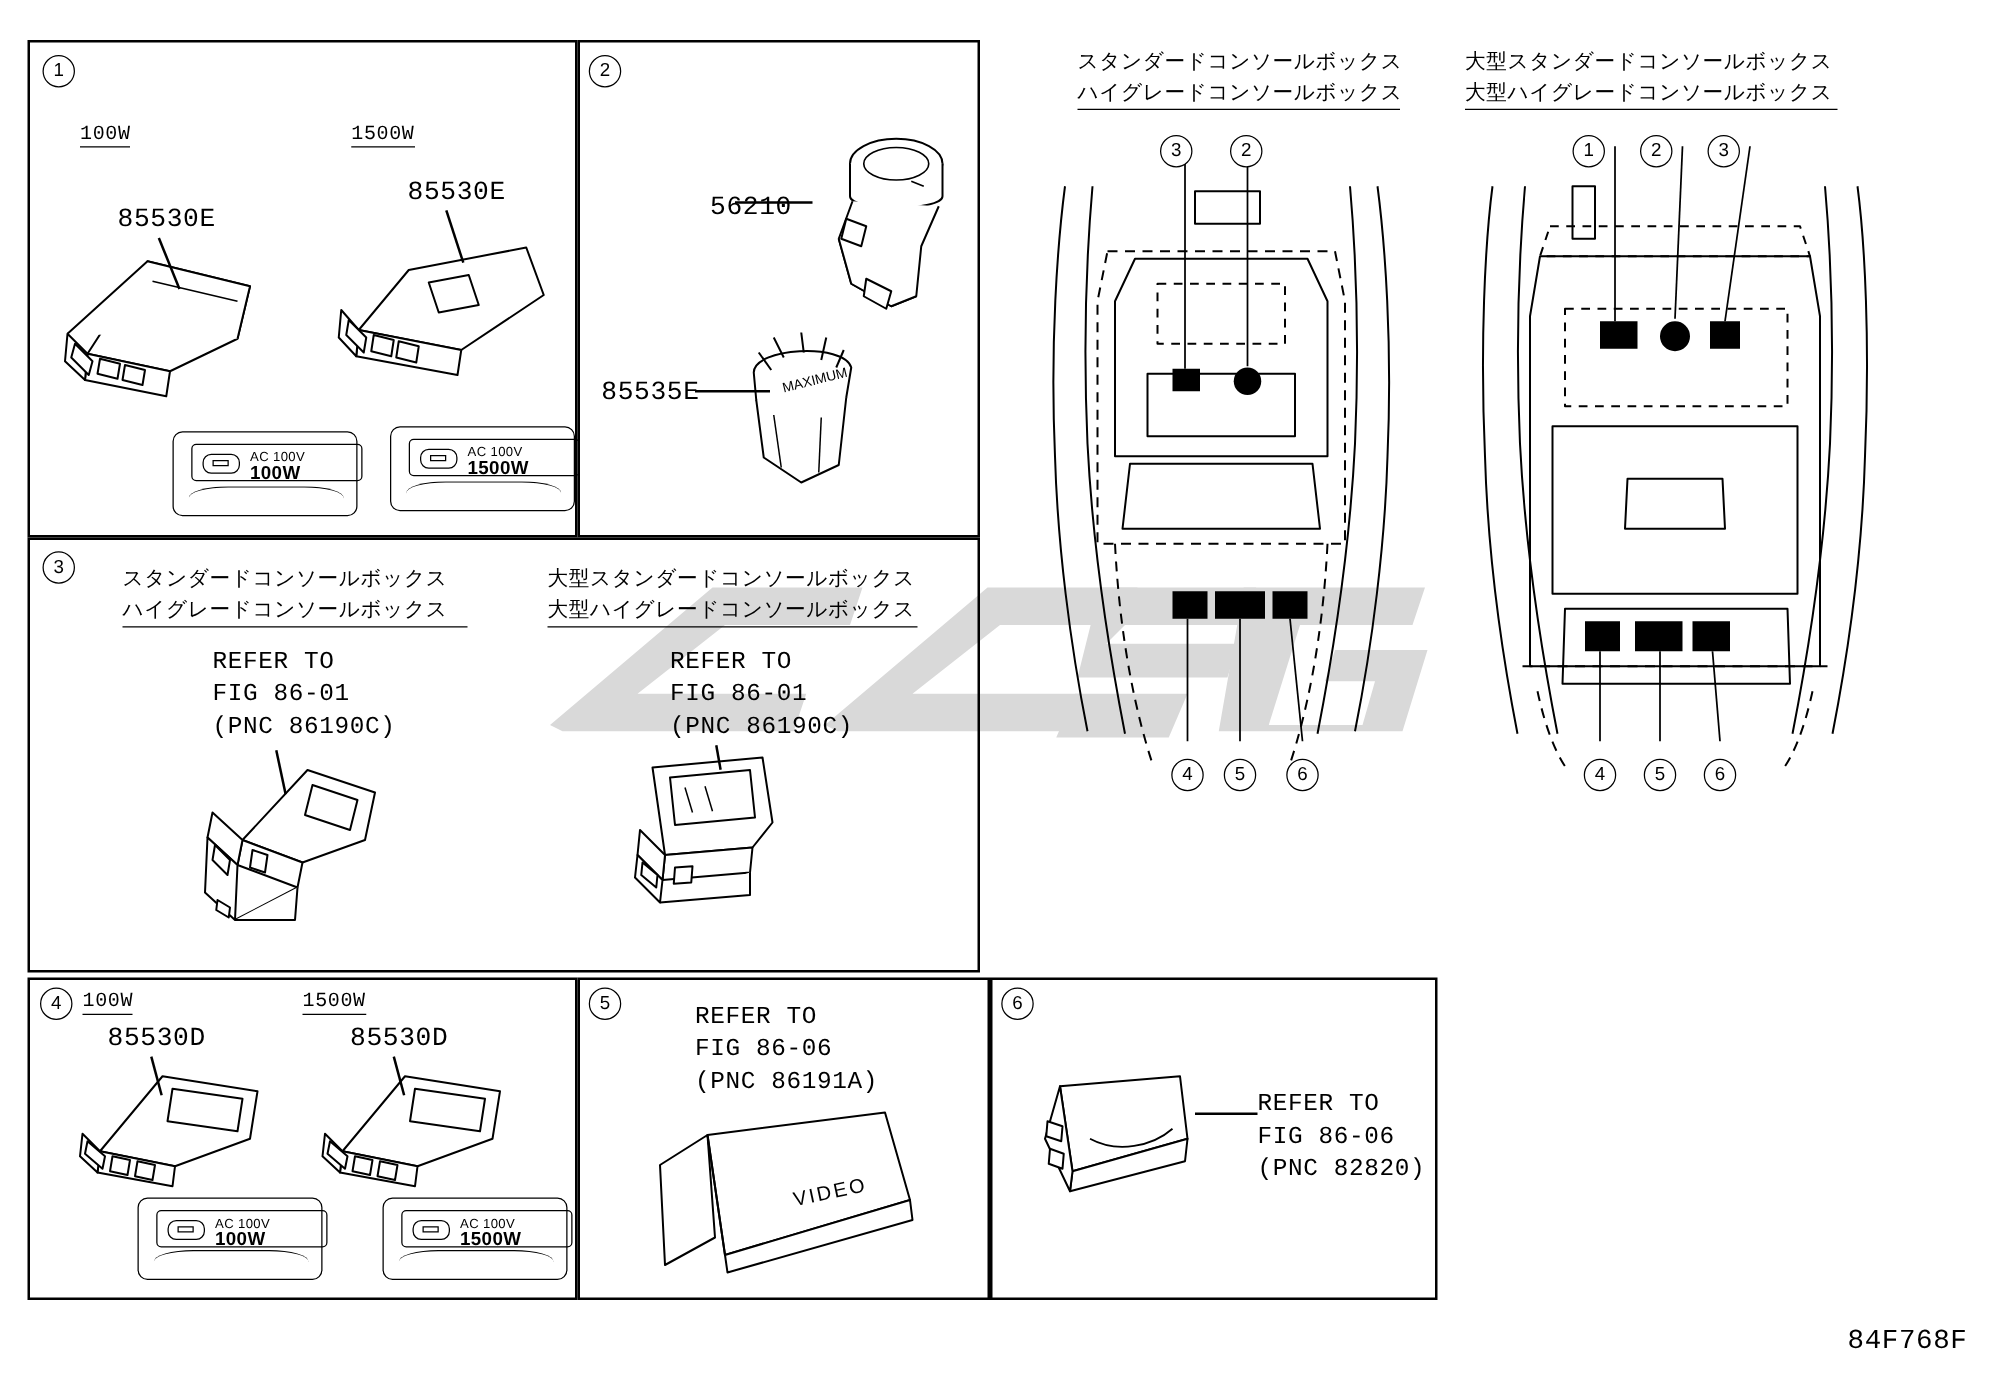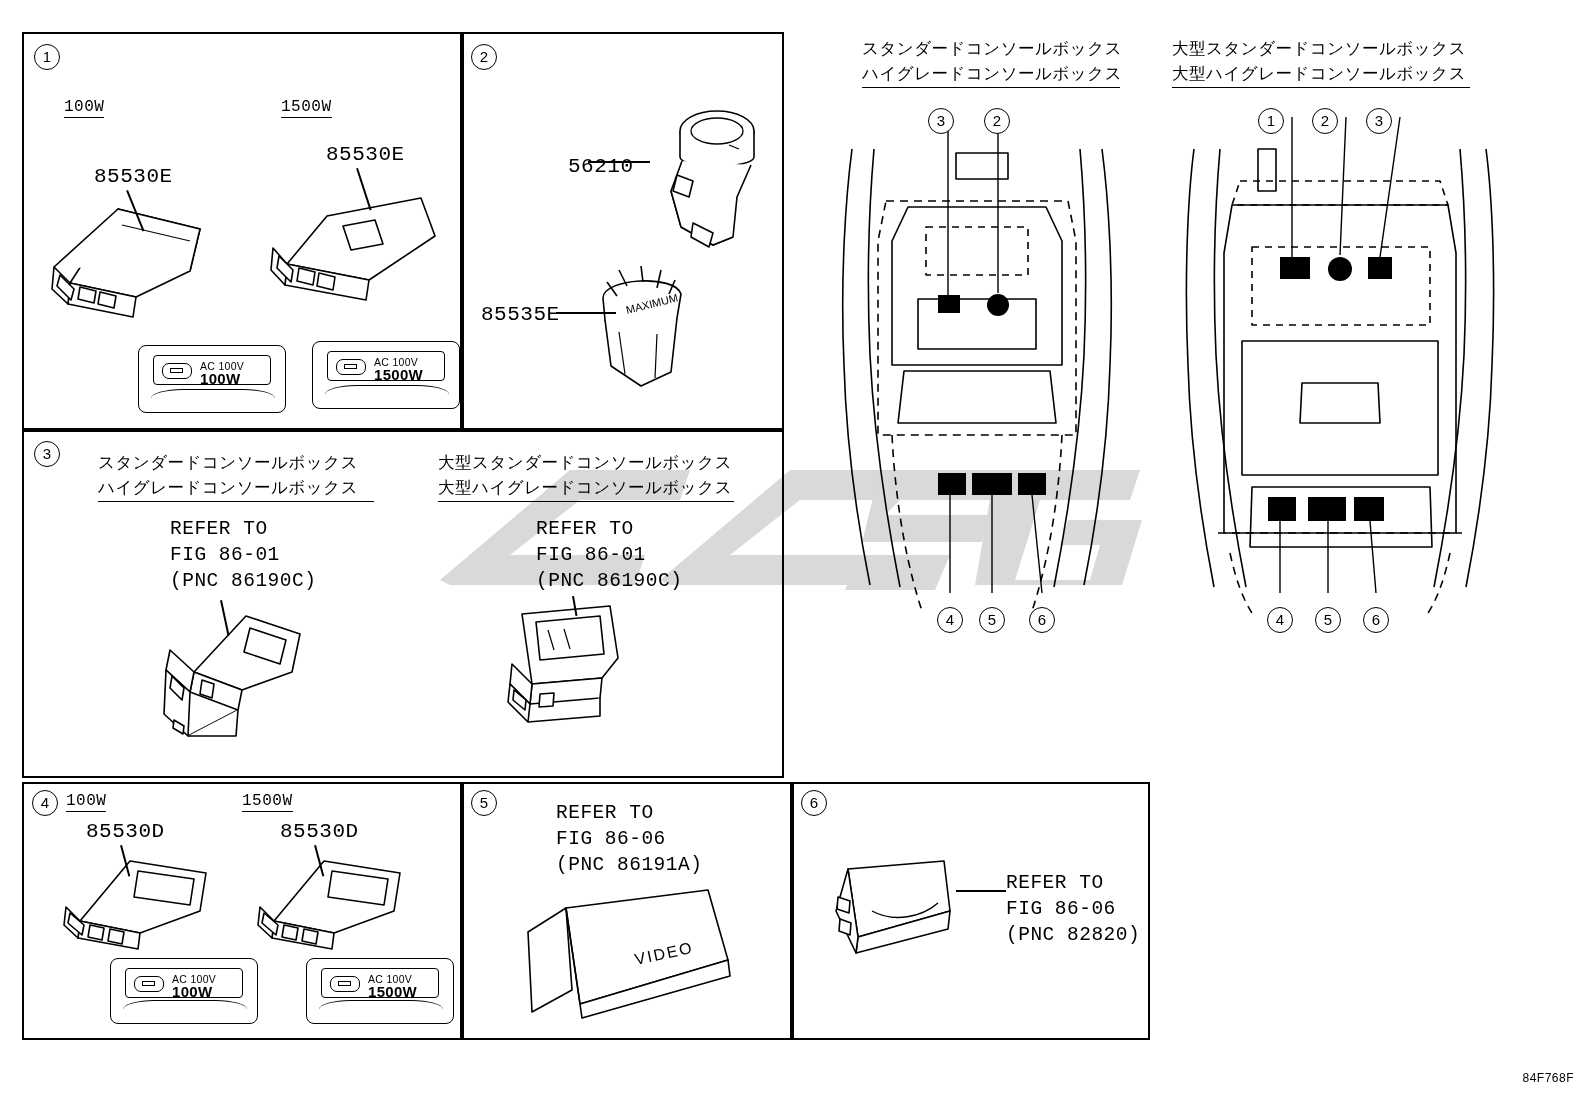--- a/index.html
+++ b/index.html
@@ -82,21 +82,21 @@
   .acbox {
     position: absolute;
     border: 1.6px solid #000;
     border-radius: 8px;
     box-sizing: border-box;
     background: #fff;
   }
   .acbox .inner {
     position: absolute;
     left: 14px; top: 9px;
-    width: 118px; height: 30px;
+    width: 137px; height: 30px;
     border: 1.4px solid #000;
     border-radius: 4px;
     box-sizing: border-box;
   }
   .acbox .plug {
     position: absolute;
     left: 8px; top: 7px;
     width: 30px; height: 16px;
     border: 1.6px solid #000;
     border-radius: 7px;
@@ -147,22 +147,22 @@
     font-family: "Liberation Mono", monospace;
     font-size: 16px;
     letter-spacing: 0.5px;
     border-bottom: 1.4px solid #000;
     padding-bottom: 1px;
   }
   .figcode {
     position: absolute;
     right: 18px;
     bottom: 14px;
-    font-family: Liberation Sans, sans-serif;
-    font-size: 12px;
+    font-family: Liberation Mono, monospace;
+    font-size: 22px;
     letter-spacing: 0.5px;
   }
 </style>
 </head>
 <body>
 
 <div class="sheet">
 
   <svg class="watermark" viewBox="0 0 720 220" width="720" height="220">
     <g fill="#d9d9d9">

